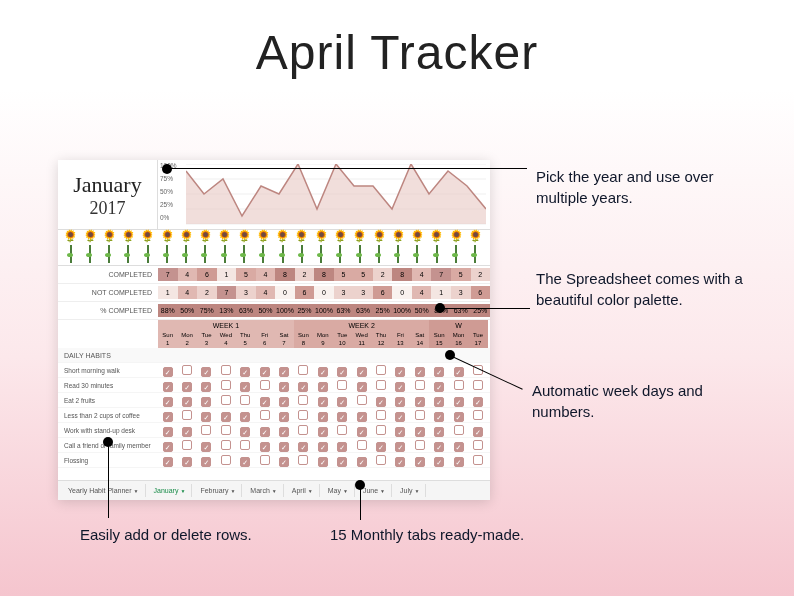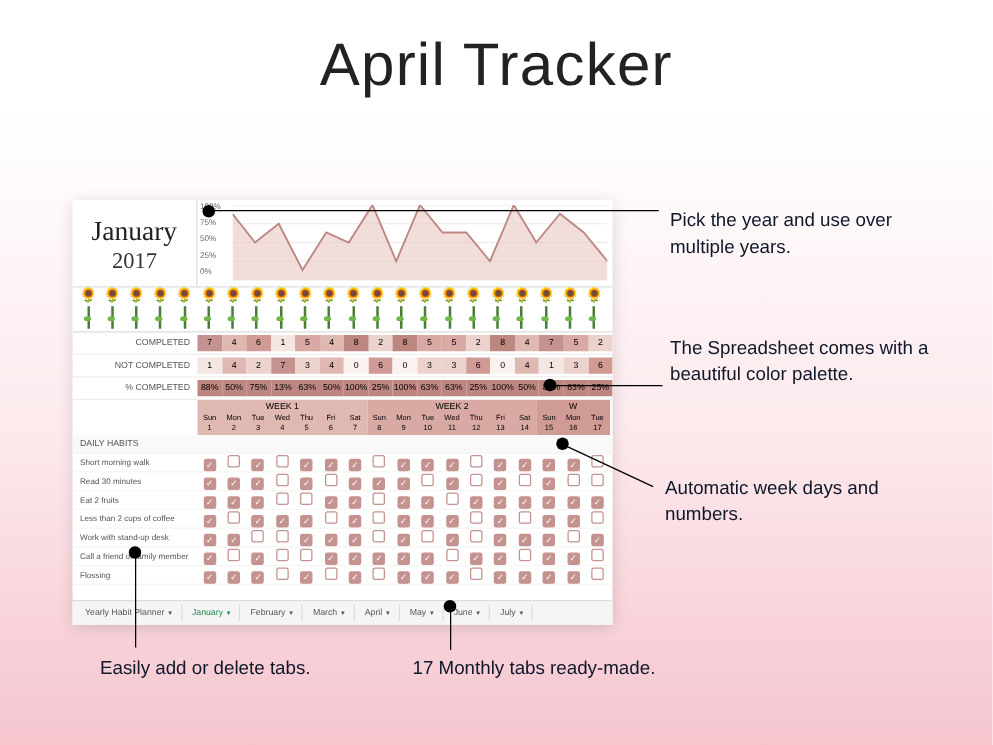--- a/index.html
+++ b/index.html
@@ -479,17 +479,17 @@
 <div class="dot" style="left:435px; top:303px"></div>
 <div class="line" style="left:440px; top:308px; width:90px;"></div>
 <div class="callout c2">The Spreadsheet comes with a beautiful color palette.</div>
 
 <div class="dot" style="left:445px; top:350px"></div>
 <div class="line" style="left:450px; top:355px; width:80px; transform-origin:left; transform:rotate(25deg);"></div>
 <div class="callout c3">Automatic week days and numbers.</div>
 
 <div class="dot" style="left:103px; top:437px"></div>
 <div class="line" style="left:108px; top:442px; width:1px; height:76px; background:#000;"></div>
-<div class="callout c4">Easily add or delete tabs.</div>
+<div class="callout c4">Easily add or delete rows.</div>
 
 <div class="dot" style="left:355px; top:480px"></div>
 <div class="line" style="left:360px; top:485px; width:1px; height:35px; background:#000;"></div>
-<div class="callout c5">17 Monthly tabs ready-made.</div>
+<div class="callout c5">15 Monthly tabs ready-made.</div>
 
 </body></html>

